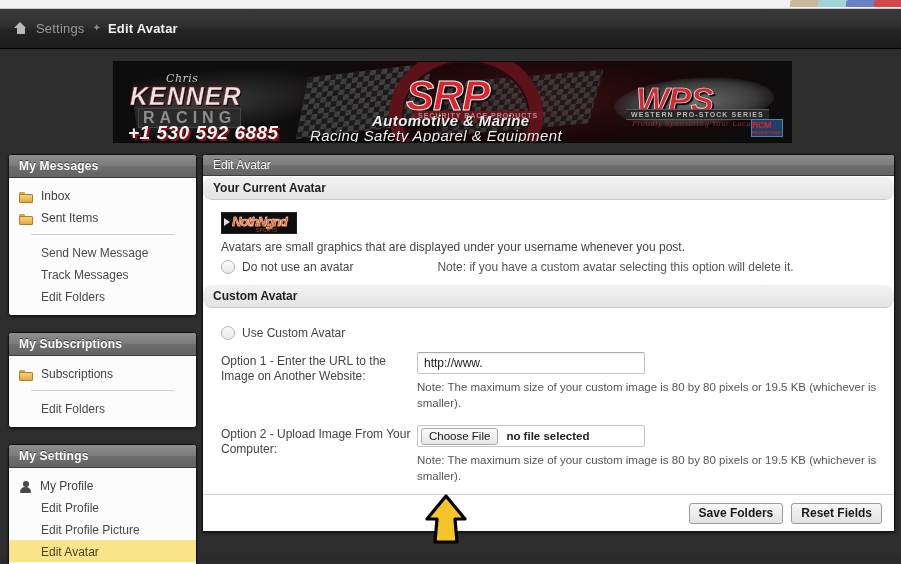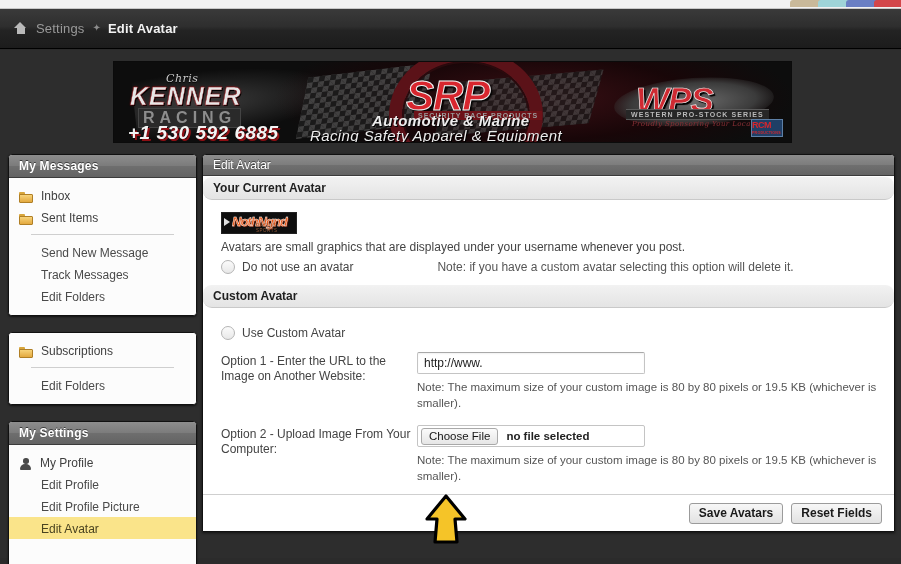--- a/index.html
+++ b/index.html
@@ -621,20 +621,21 @@
         <div class="nav-row sub">
           <span>Track Messages</span>
         </div>
         <div class="nav-row sub">
           <span>Edit Folders</span>
         </div>
       </div>
     </div>
 
     <div class="panel">
+      <div class="panel-head">My Subscriptions</div>
       <div class="panel-body">
         <div class="nav-row">
           <span class="folder-icon"></span>
           <span>Subscriptions</span>
         </div>
         <div class="nav-divider"></div>
         <div class="nav-row sub">
           <span>Edit Folders</span>
         </div>
       </div>
@@ -703,21 +704,21 @@
           <div class="file-input">
             <button class="file-btn">Choose File</button>
             <span class="file-name">no file selected</span>
           </div>
           <div class="field-note">Note: The maximum size of your custom image is 80 by 80 pixels or 19.5 KB (whichever is smaller).</div>
         </div>
       </div>
     </div>
 
     <div class="panel-footer">
-      <button class="btn">Save Avatars</button>
+      <button class="btn">Save Folders</button>
       <button class="btn">Reset Fields</button>
     </div>
   </div>
 
   <svg class="cursor-arrow" viewBox="0 0 44 52">
     <path d="M22 2 L41 25 L31 25 L33 48 L11 48 L13 25 L3 25 Z" fill="#f5c428" stroke="#000000" stroke-width="3.2" stroke-linejoin="round"></path>
   </svg>
 
 </div>
 

